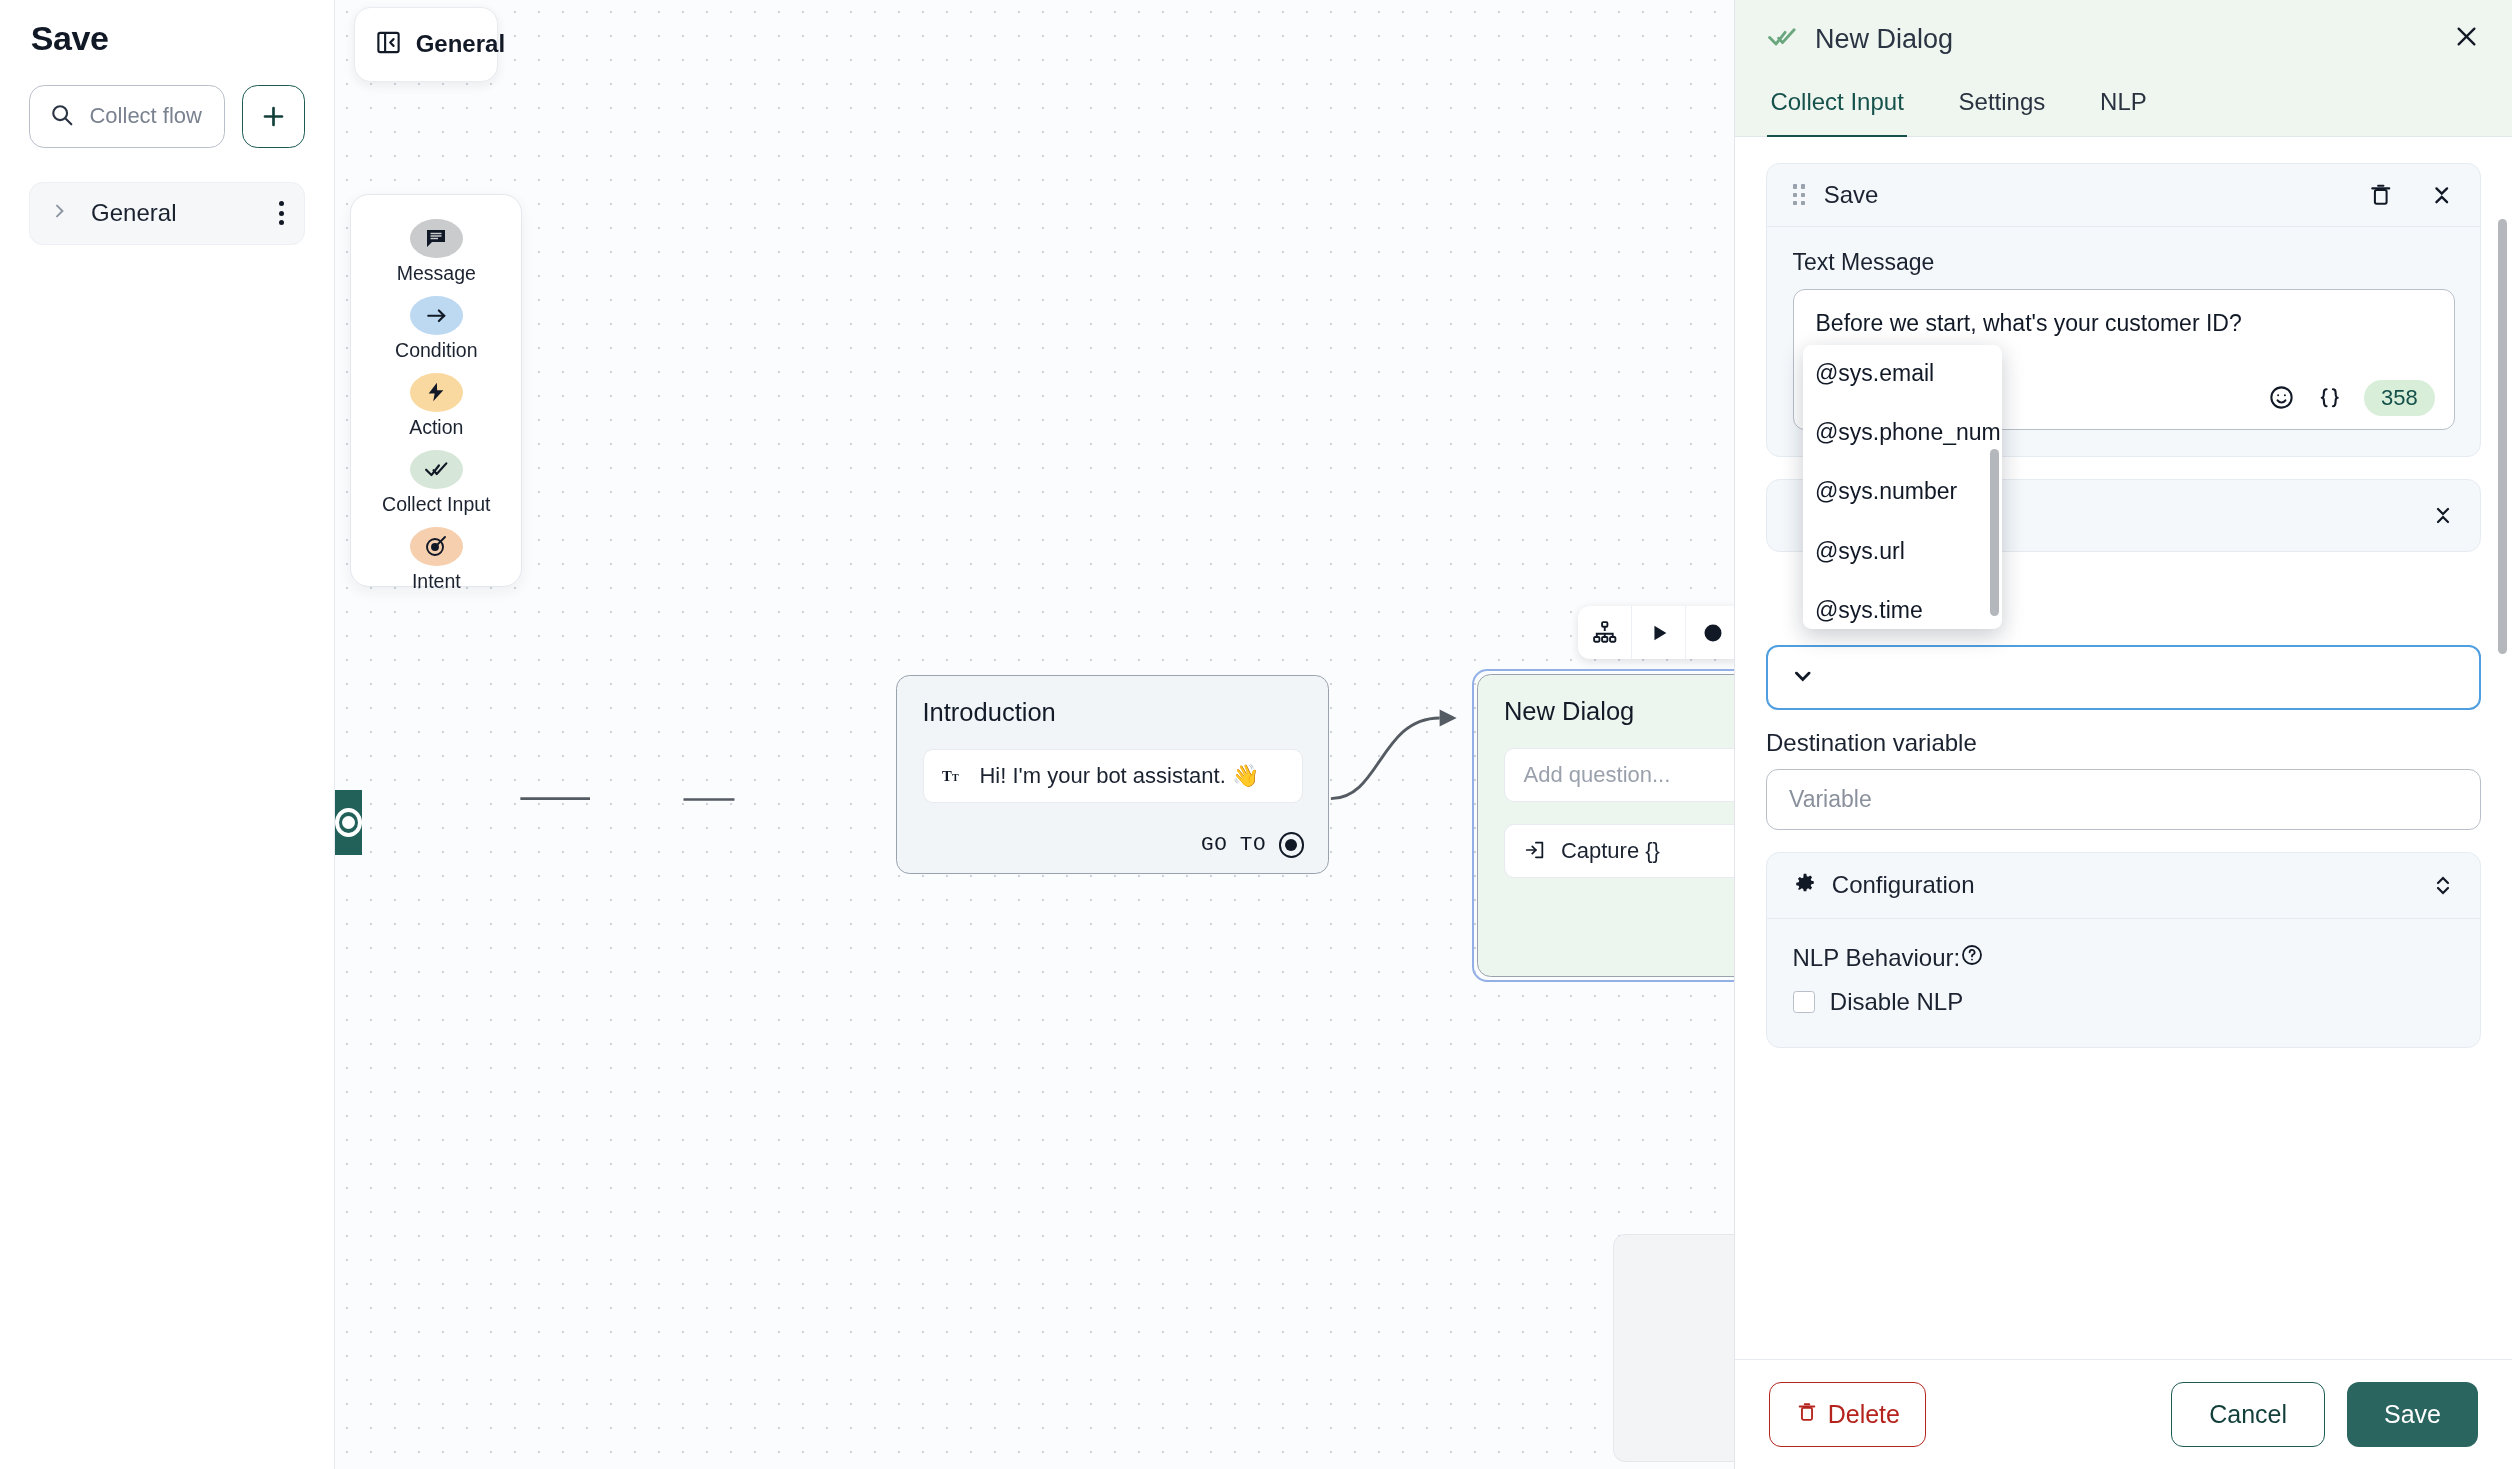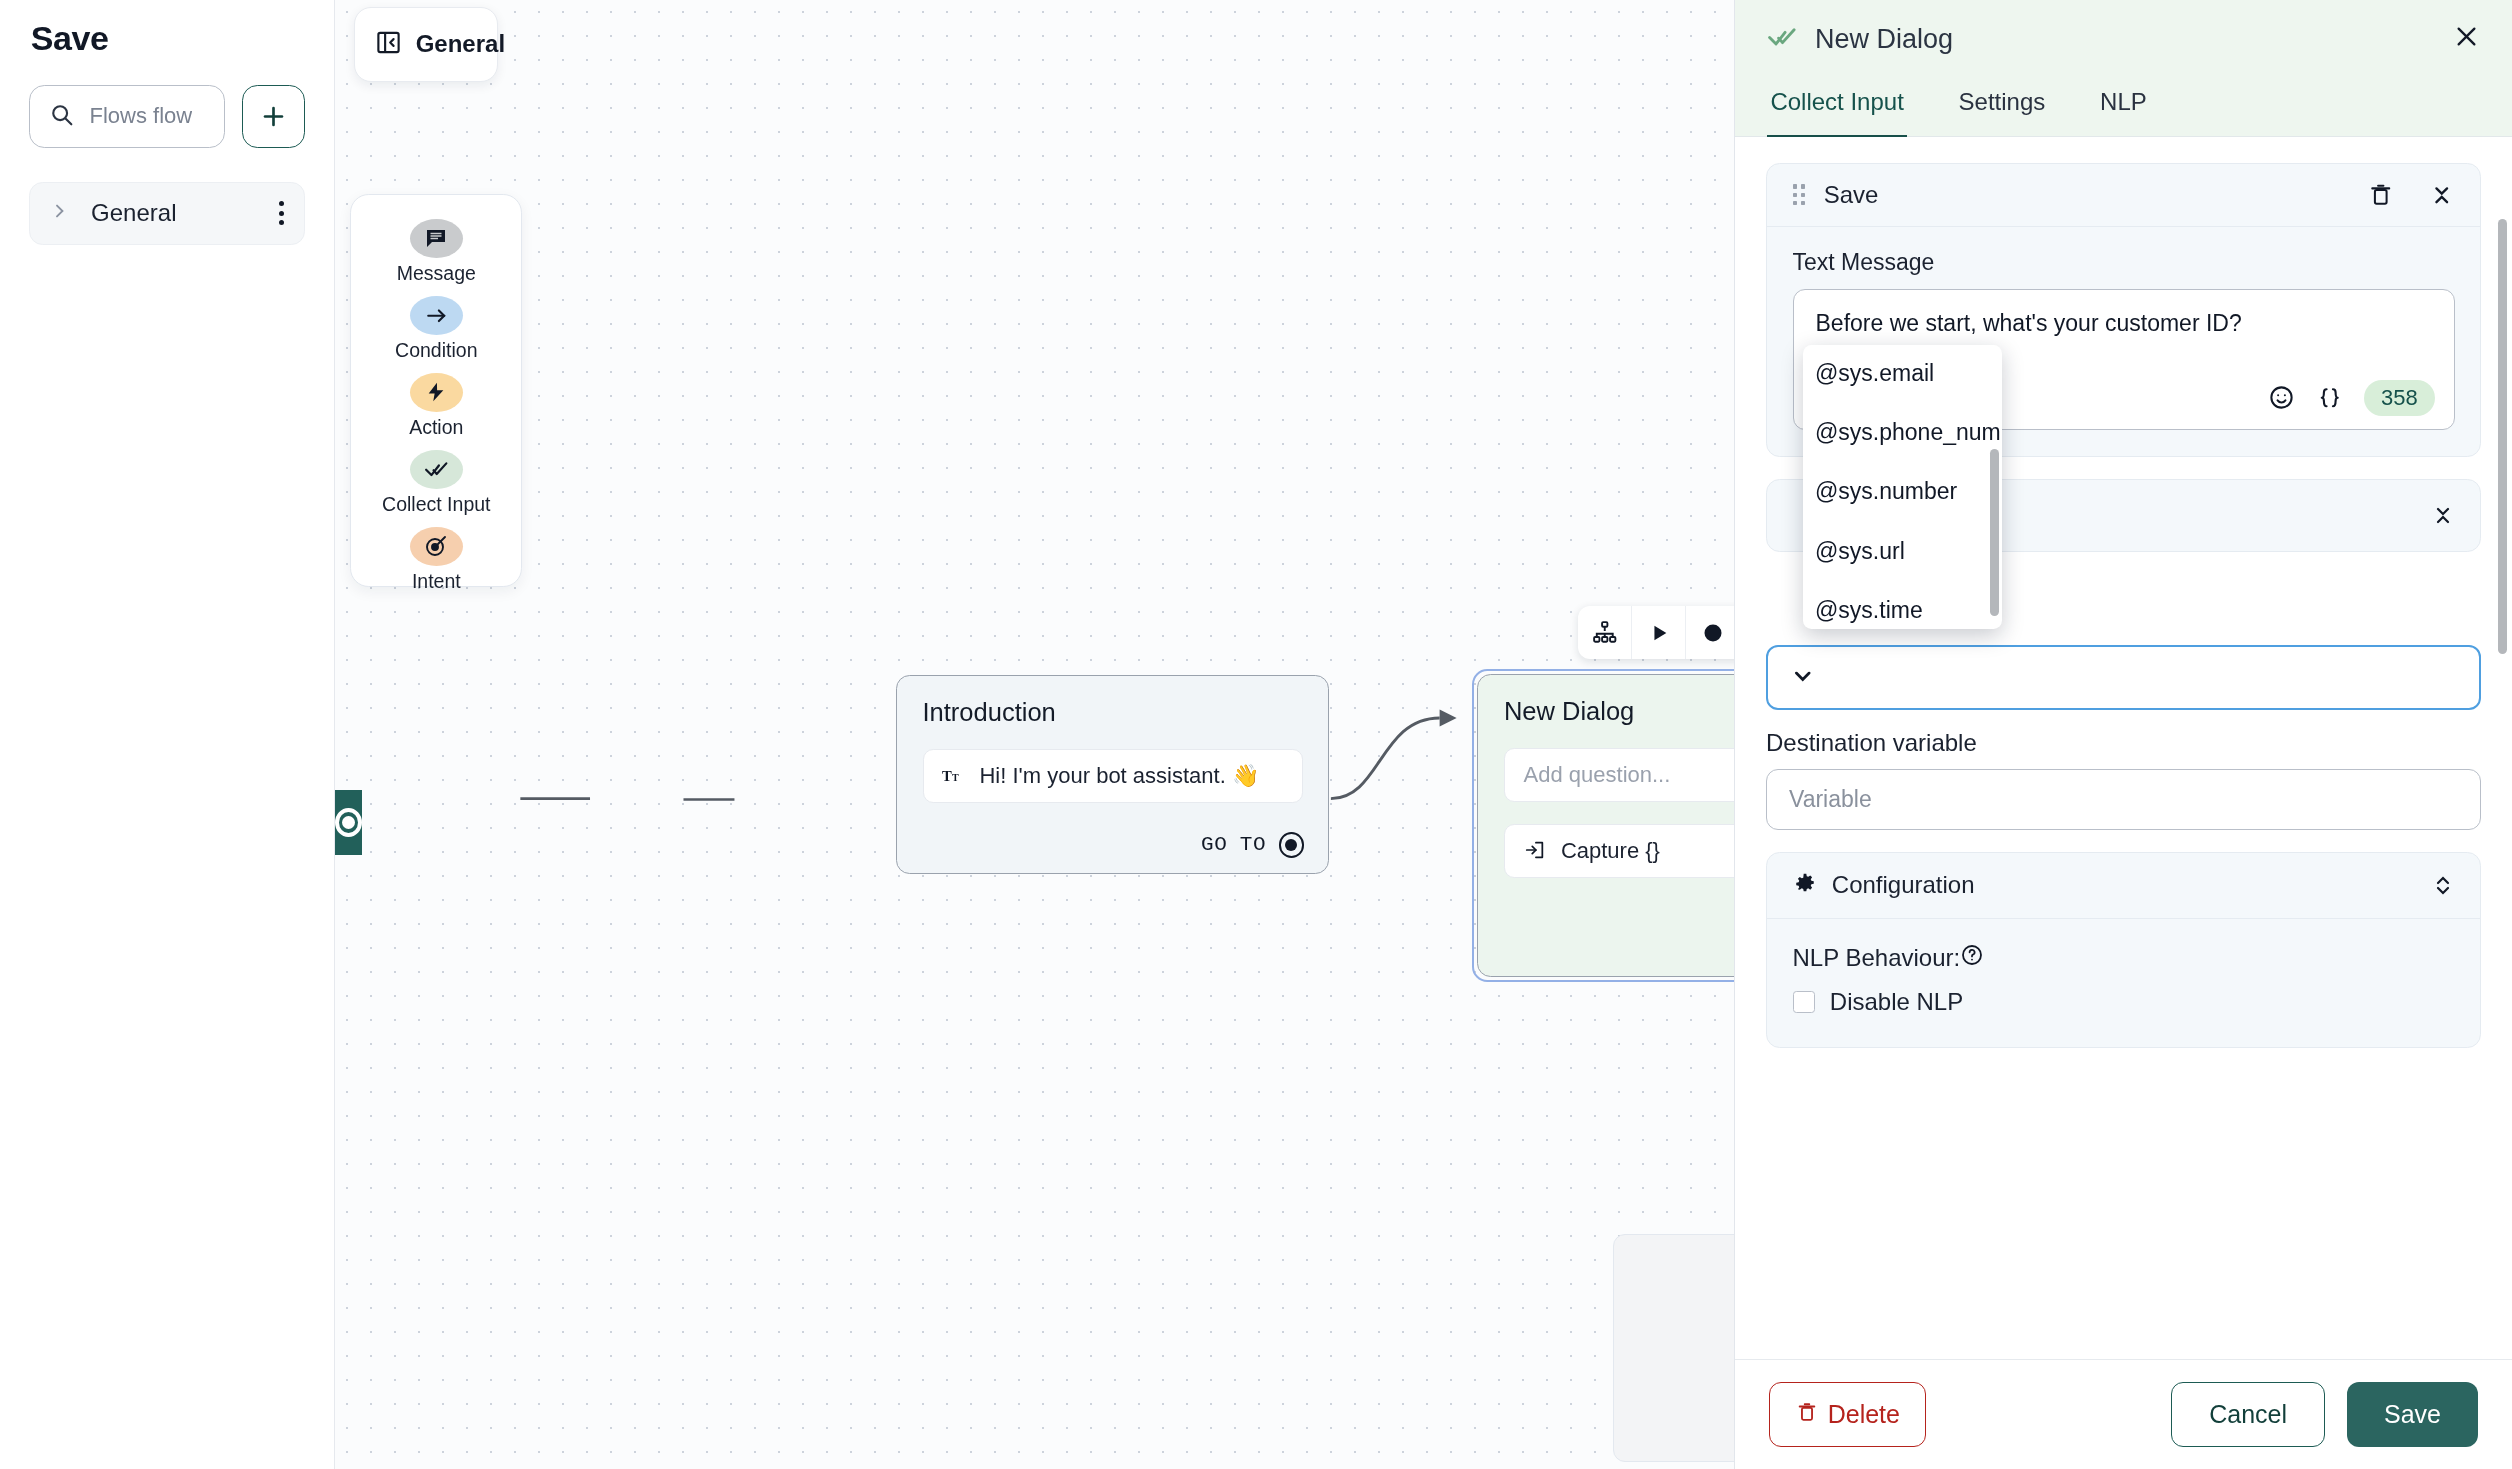--- a/index.html
+++ b/index.html
@@ -251,21 +251,21 @@
   <aside class="sidebar">
     <div class="sidebar-title">Save</div>
     <div class="search-row">
       <div class="search-box">
         <span>
           <svg width="25.5" height="25.5" viewBox="0 0 24 24" fill="none" stroke="#2b3442" stroke-width="2" stroke-linecap="round">
               <circle cx="10.5" cy="10.5" r="6.5"></circle>
               <line x1="15.5" y1="15.5" x2="21" y2="21"></line>
             </svg>
         </span>
-        <span class="ph">Flows flow</span>
+        <span class="ph">Collect flow</span>
       </div>
       <div class="add-btn">
         <svg width="29" height="29" viewBox="0 0 24 24" fill="none" stroke="#123f3a" stroke-width="2.2" stroke-linecap="round">
             <line x1="12" y1="5" x2="12" y2="19"></line>
             <line x1="5" y1="12" x2="19" y2="12"></line>
           </svg>
       </div>
     </div>
     <div class="flow-item">
       <span class="chev-r">

